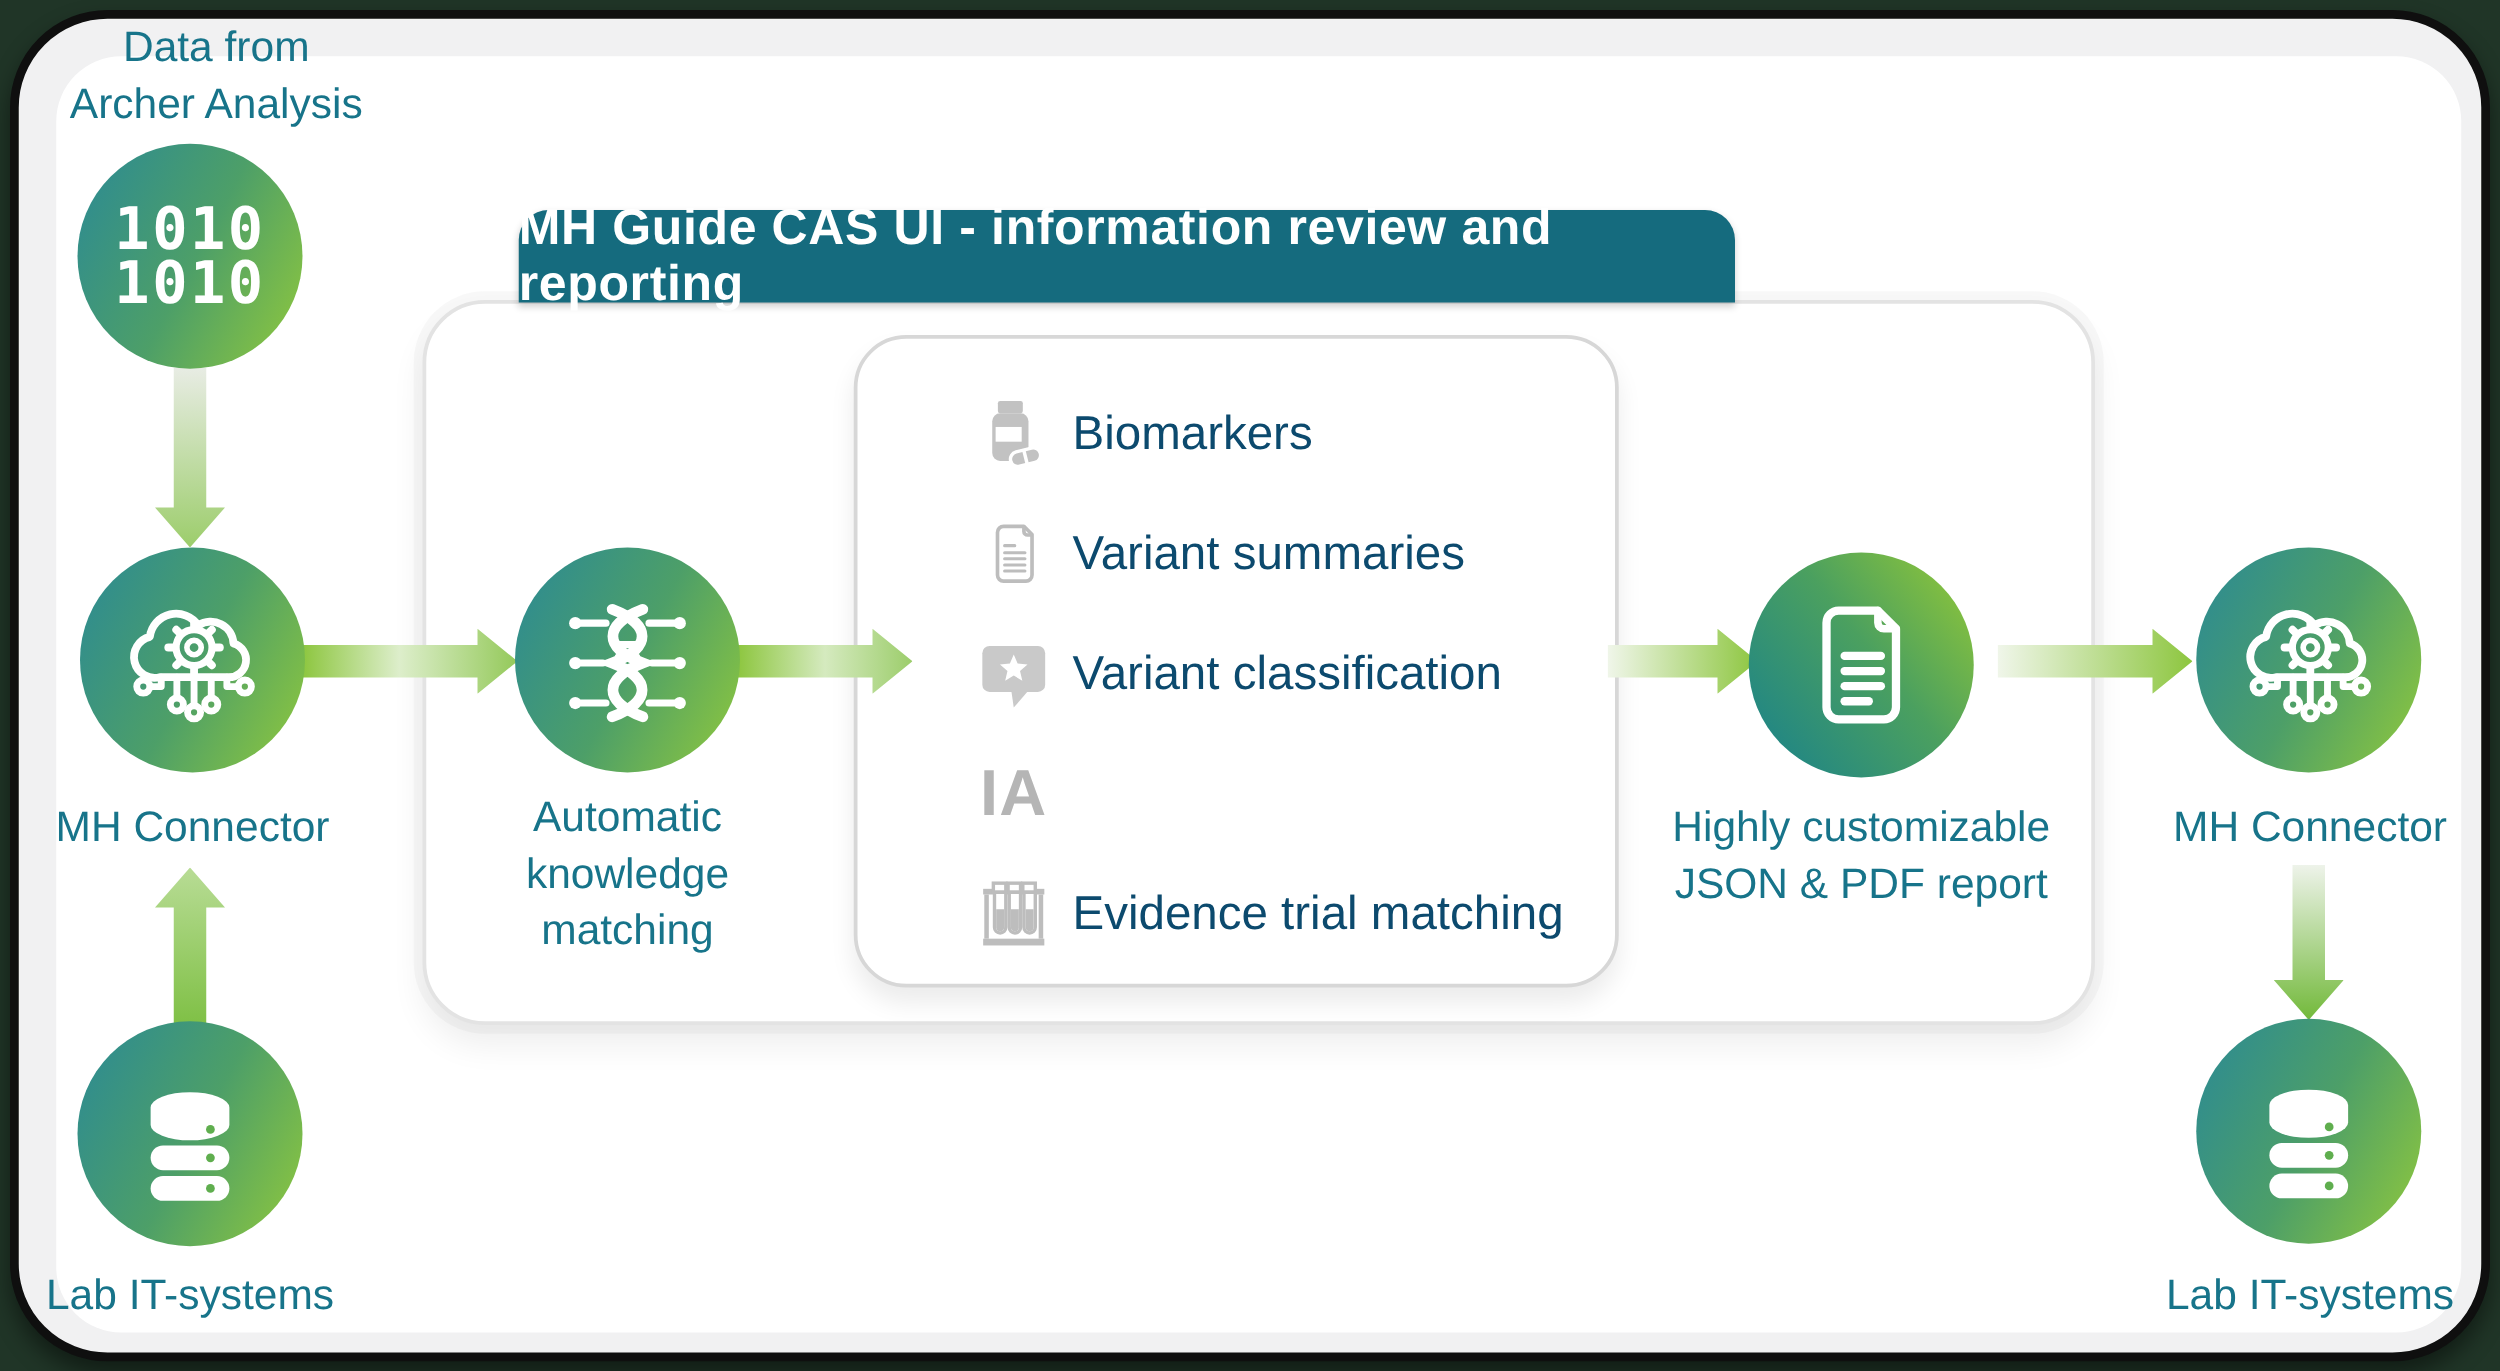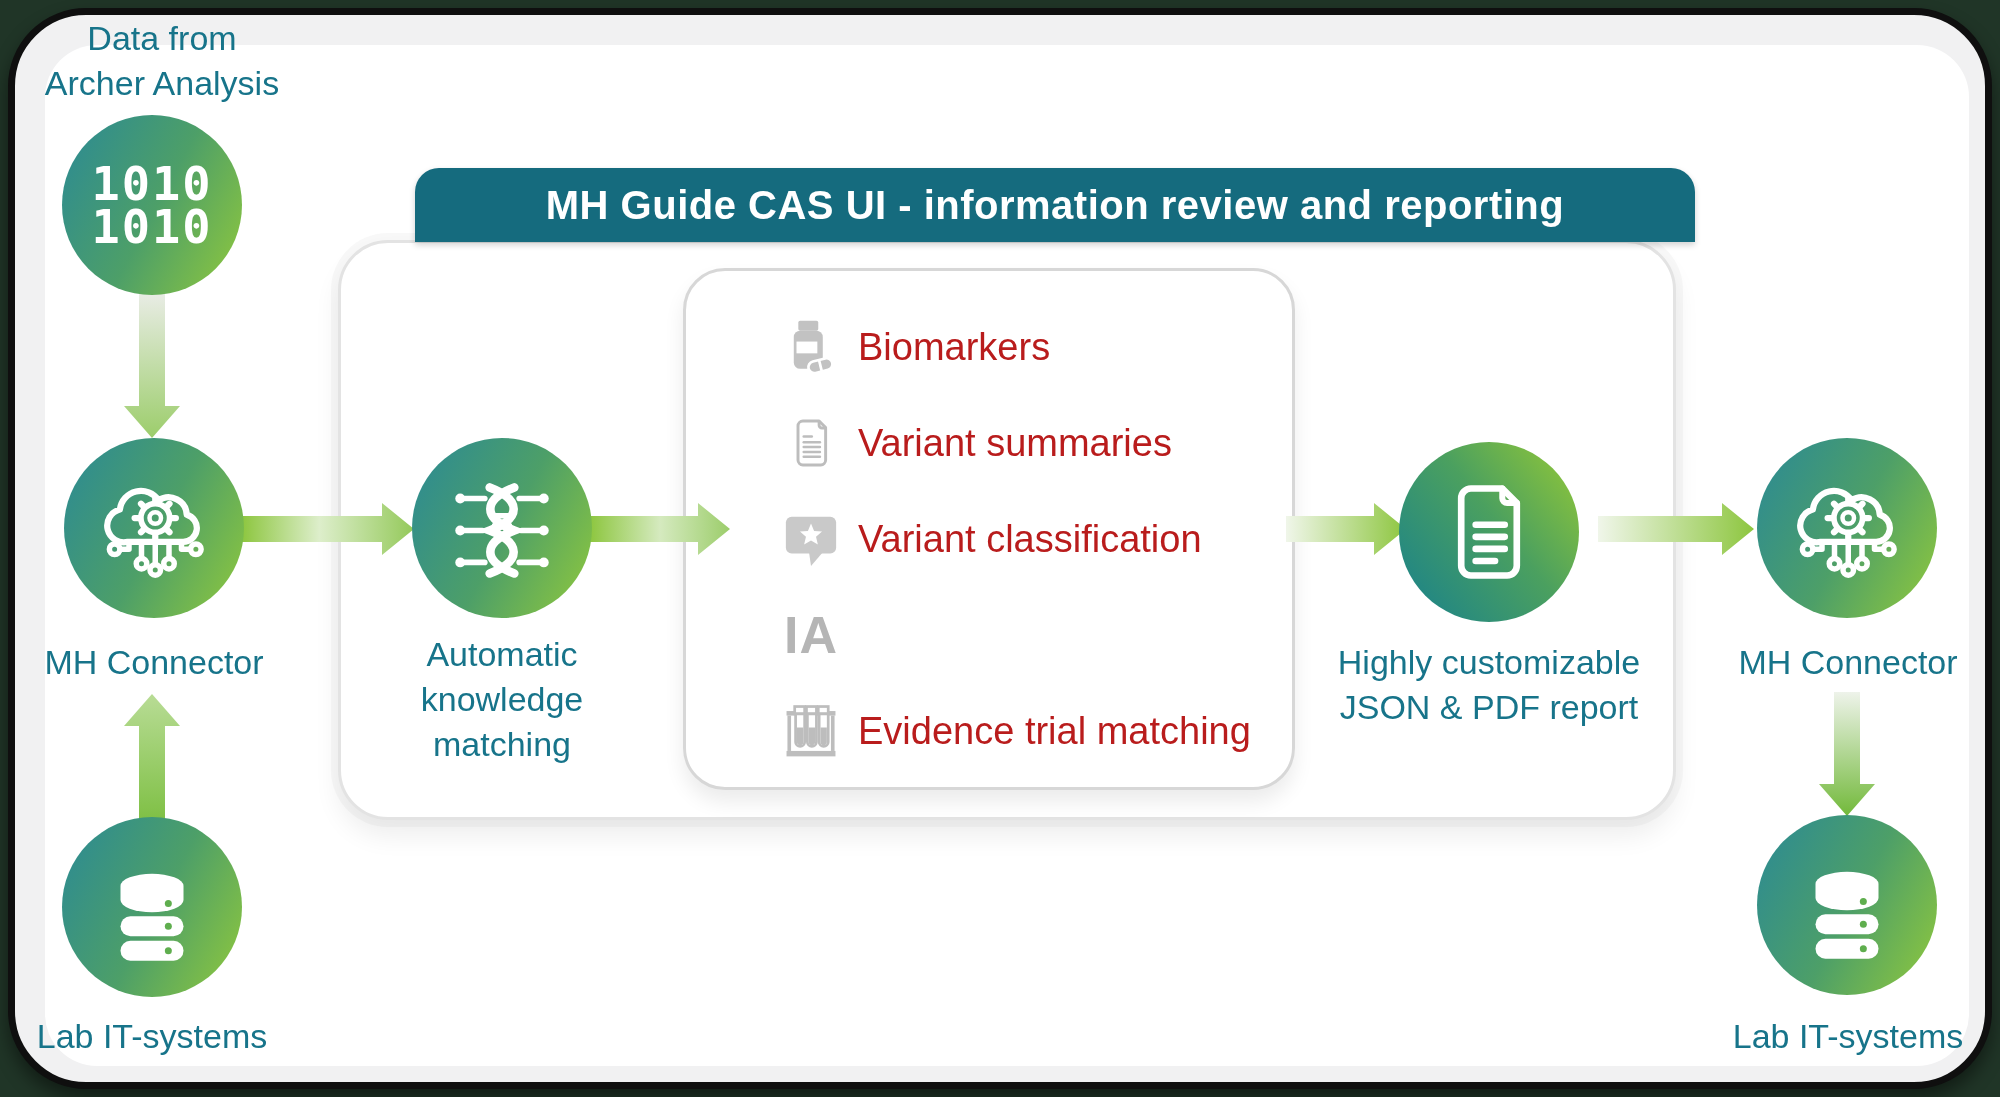--- a/index.html
+++ b/index.html
@@ -6,36 +6,36 @@
   *{box-sizing:border-box;}
   .stage{position:relative;width:2000px;height:1097px;overflow:hidden;
          font-family:"Liberation Sans",sans-serif;}
   
   .card{position:absolute;left:8px;top:8px;width:1984px;height:1081px;
         background:#f1f1f2;border:7px solid #0f0f0f;border-radius:78px;
         box-shadow:0 10px 18px rgba(0,0,0,.45);}
   .card-inner{position:absolute;left:30px;top:30px;width:1924px;height:1021px;
         background:#ffffff;border-radius:52px;}
   
-  .header-bar{position:absolute;left:415px;top:168px;width:1280px;height:74px;
+  .header-bar{position:absolute;left:415px;top:168px;width:973px;height:74px;
         background:#156b7e;border-radius:24px 24px 0 0;z-index:3;
         display:flex;align-items:center;justify-content:center;
         box-shadow:0 3px 6px rgba(0,0,0,.18);}
   .header-bar h1{margin:0;color:#ffffff;font-size:40px;font-weight:bold;letter-spacing:.5px;}
   
   .cas-box{position:absolute;left:338px;top:240px;width:1338px;height:580px;
         background:#ffffff;border:3px solid #e3e3e3;border-radius:50px;z-index:1;
         box-shadow:0 0 0 7px rgba(120,120,120,.05),0 16px 26px rgba(0,0,0,.07);}
   
   .list-box{position:absolute;left:683px;top:268px;width:612px;height:522px;
         background:#ffffff;border:3px solid #d7d7d7;border-radius:42px;z-index:2;
         box-shadow:0 12px 20px rgba(0,0,0,.08);padding:28px 0 0 86px;}
   .feature-row{display:flex;align-items:center;height:96px;}
   .feature-icon{width:78px;flex:0 0 78px;display:flex;align-items:center;justify-content:center;}
-  .feature-label{margin-left:8px;font-size:38px;color:#b91c1c;white-space:nowrap;}
+  .feature-label{margin-left:8px;font-size:38px;color:#0c4a6e;white-space:nowrap;}
   .ia-letters{font-size:52px;font-weight:bold;color:#b5b5b5;letter-spacing:1px;}
   
   .node-circle{position:absolute;width:180px;height:180px;border-radius:50%;z-index:4;
         background:linear-gradient(118deg,#2d8b92 4%,#4d9f68 52%,#8cc63f 96%);
         display:flex;align-items:center;justify-content:center;}
   .node-circle.alt{background:linear-gradient(52deg,#17808d 0%,#4ba05f 55%,#97ca35 100%);}
   .binary-text{color:#ffffff;font-family:"DejaVu Sans Mono",monospace;font-weight:bold;
         font-size:47px;line-height:.92;letter-spacing:2px;text-align:center;}
   
   .teal-label{position:absolute;color:#17748a;font-size:34px;line-height:45px;
@@ -50,21 +50,21 @@
   <div class="card">
     <div class="card-inner"></div>
   </div>
 
   <div class="cas-box"></div>
 
   <div class="header-bar">
     <h1>MH Guide CAS UI - information review and reporting</h1>
   </div>
 
-  <div class="teal-label" style="left:12px;top:16px;width:300px;">
+  <div class="teal-label" style="left:23px;top:16px;width:300px;">
     <div>Data from</div>
     <div>Archer Analysis</div>
   </div>
 
   <div class="node-circle" style="left:62px;top:115px;">
     <div class="binary-text">
       <div>1010</div>
       <div>1010</div>
     </div>
   </div>

